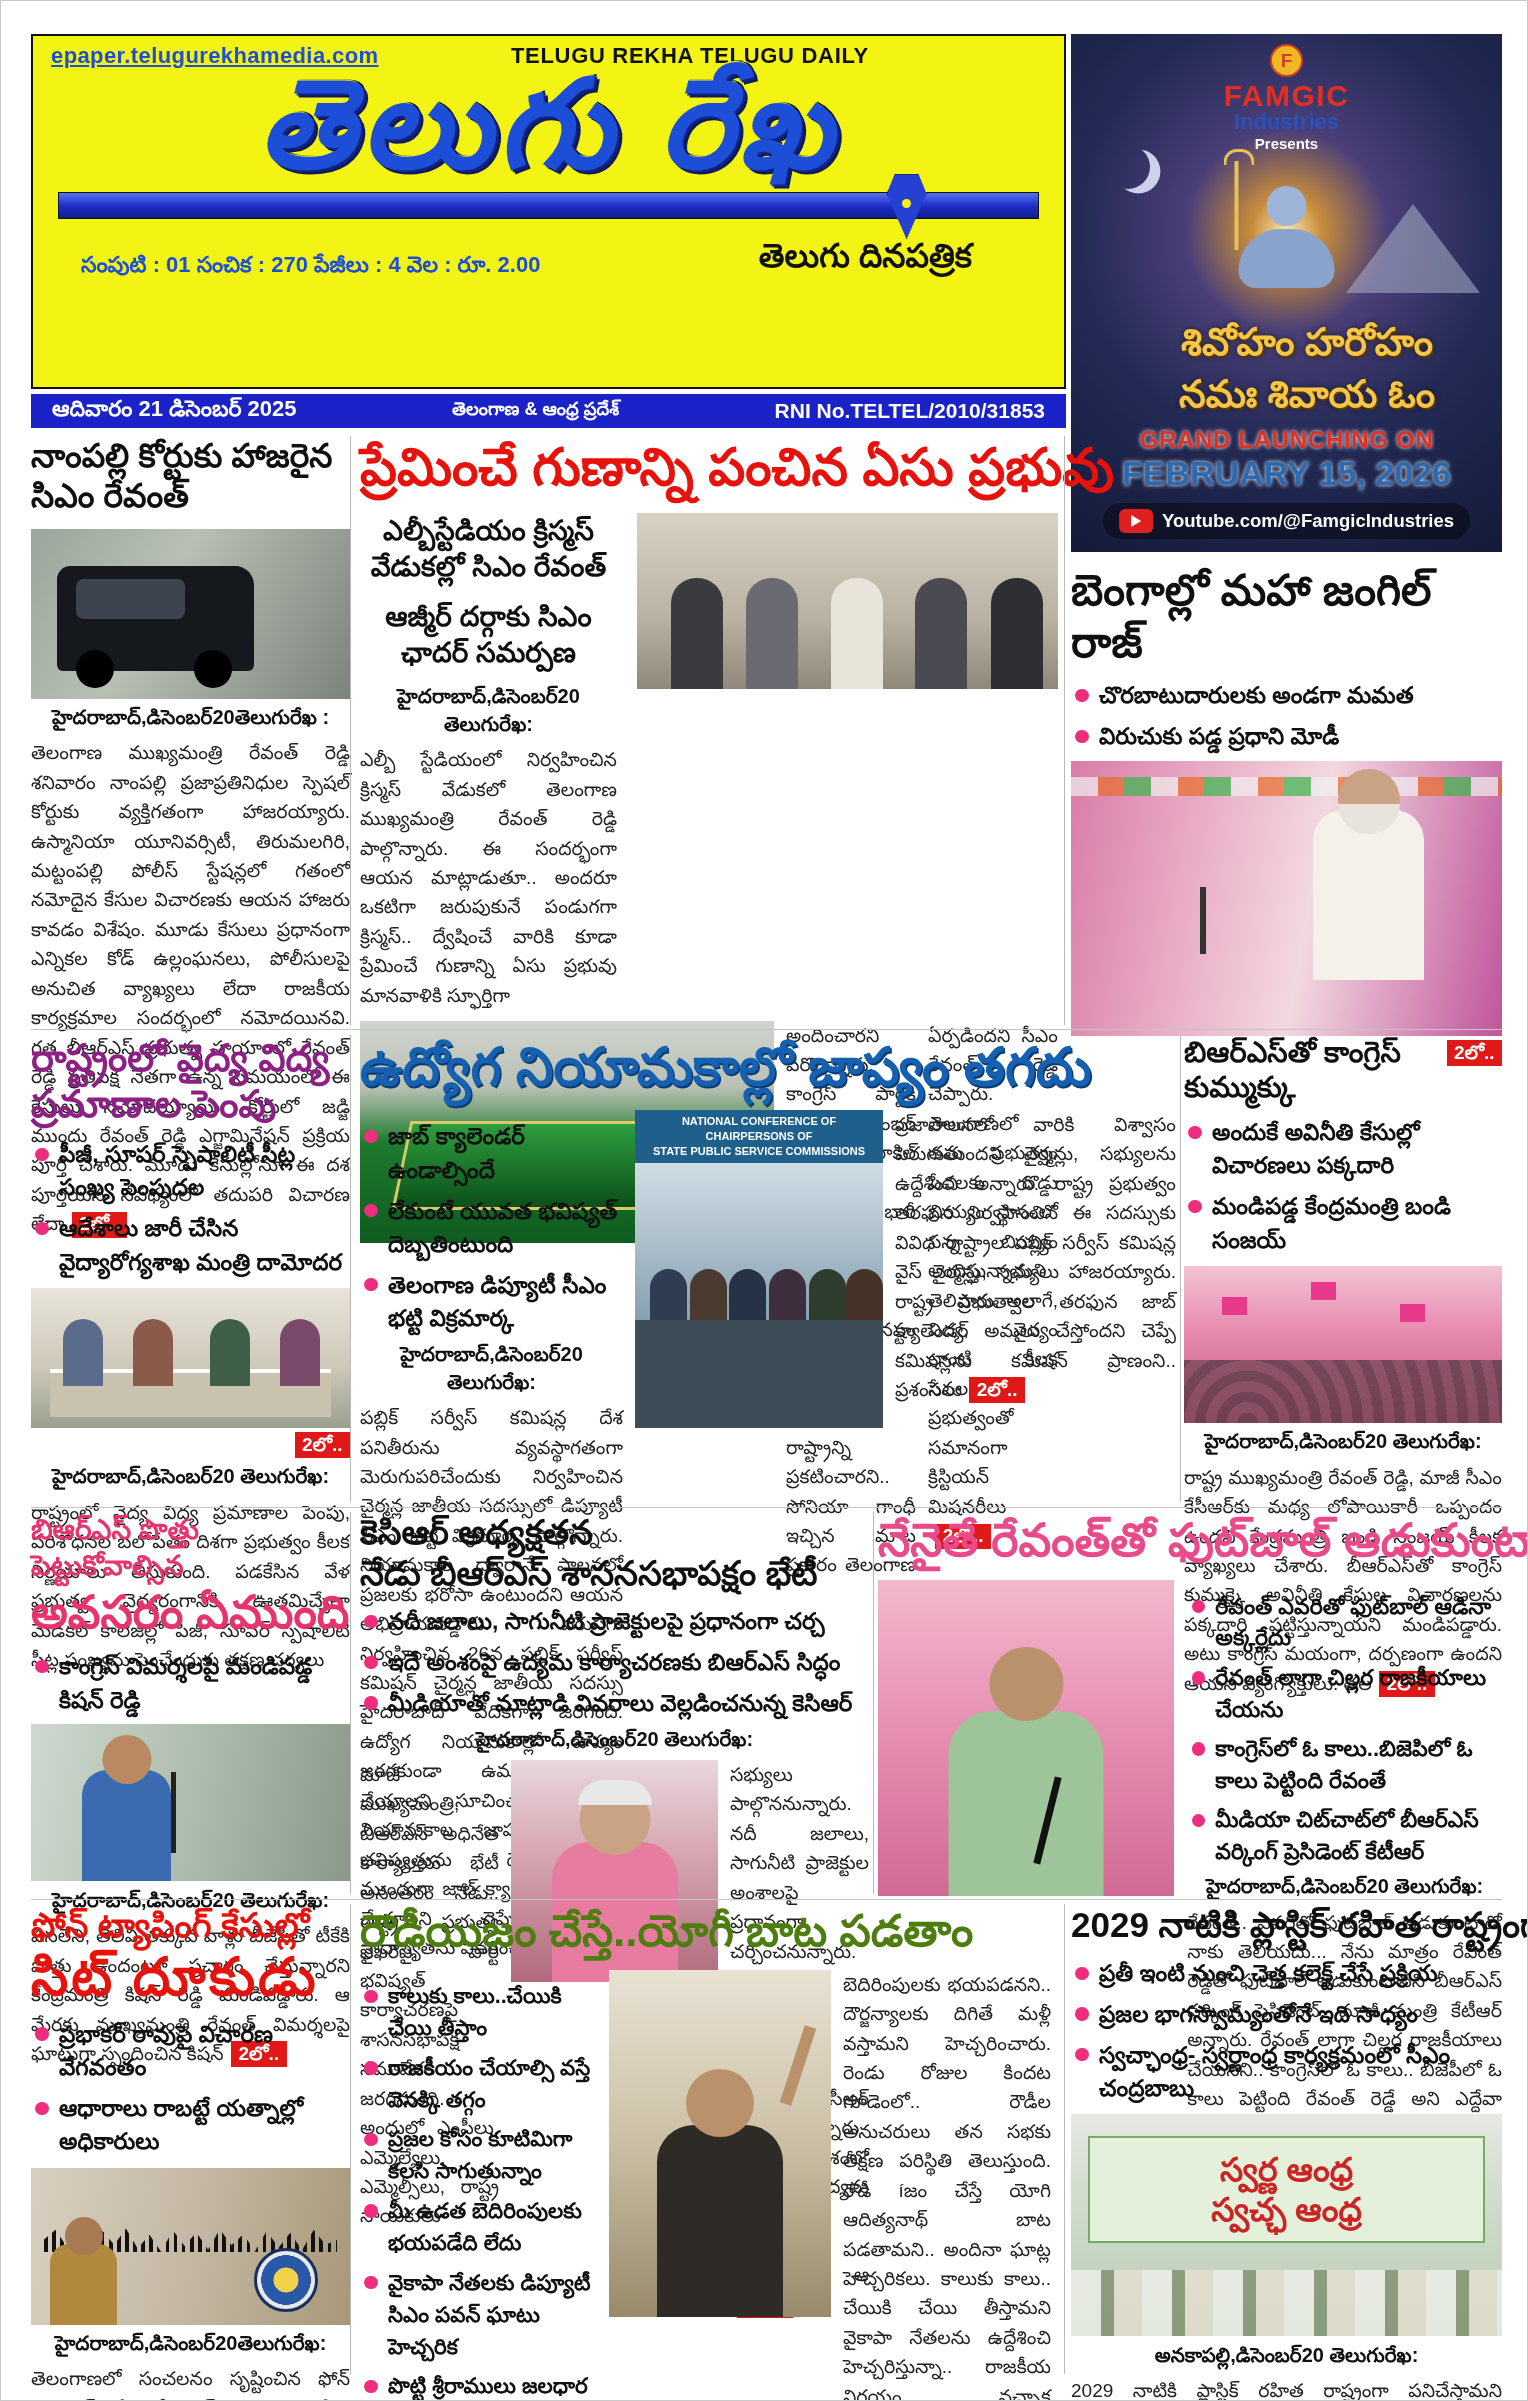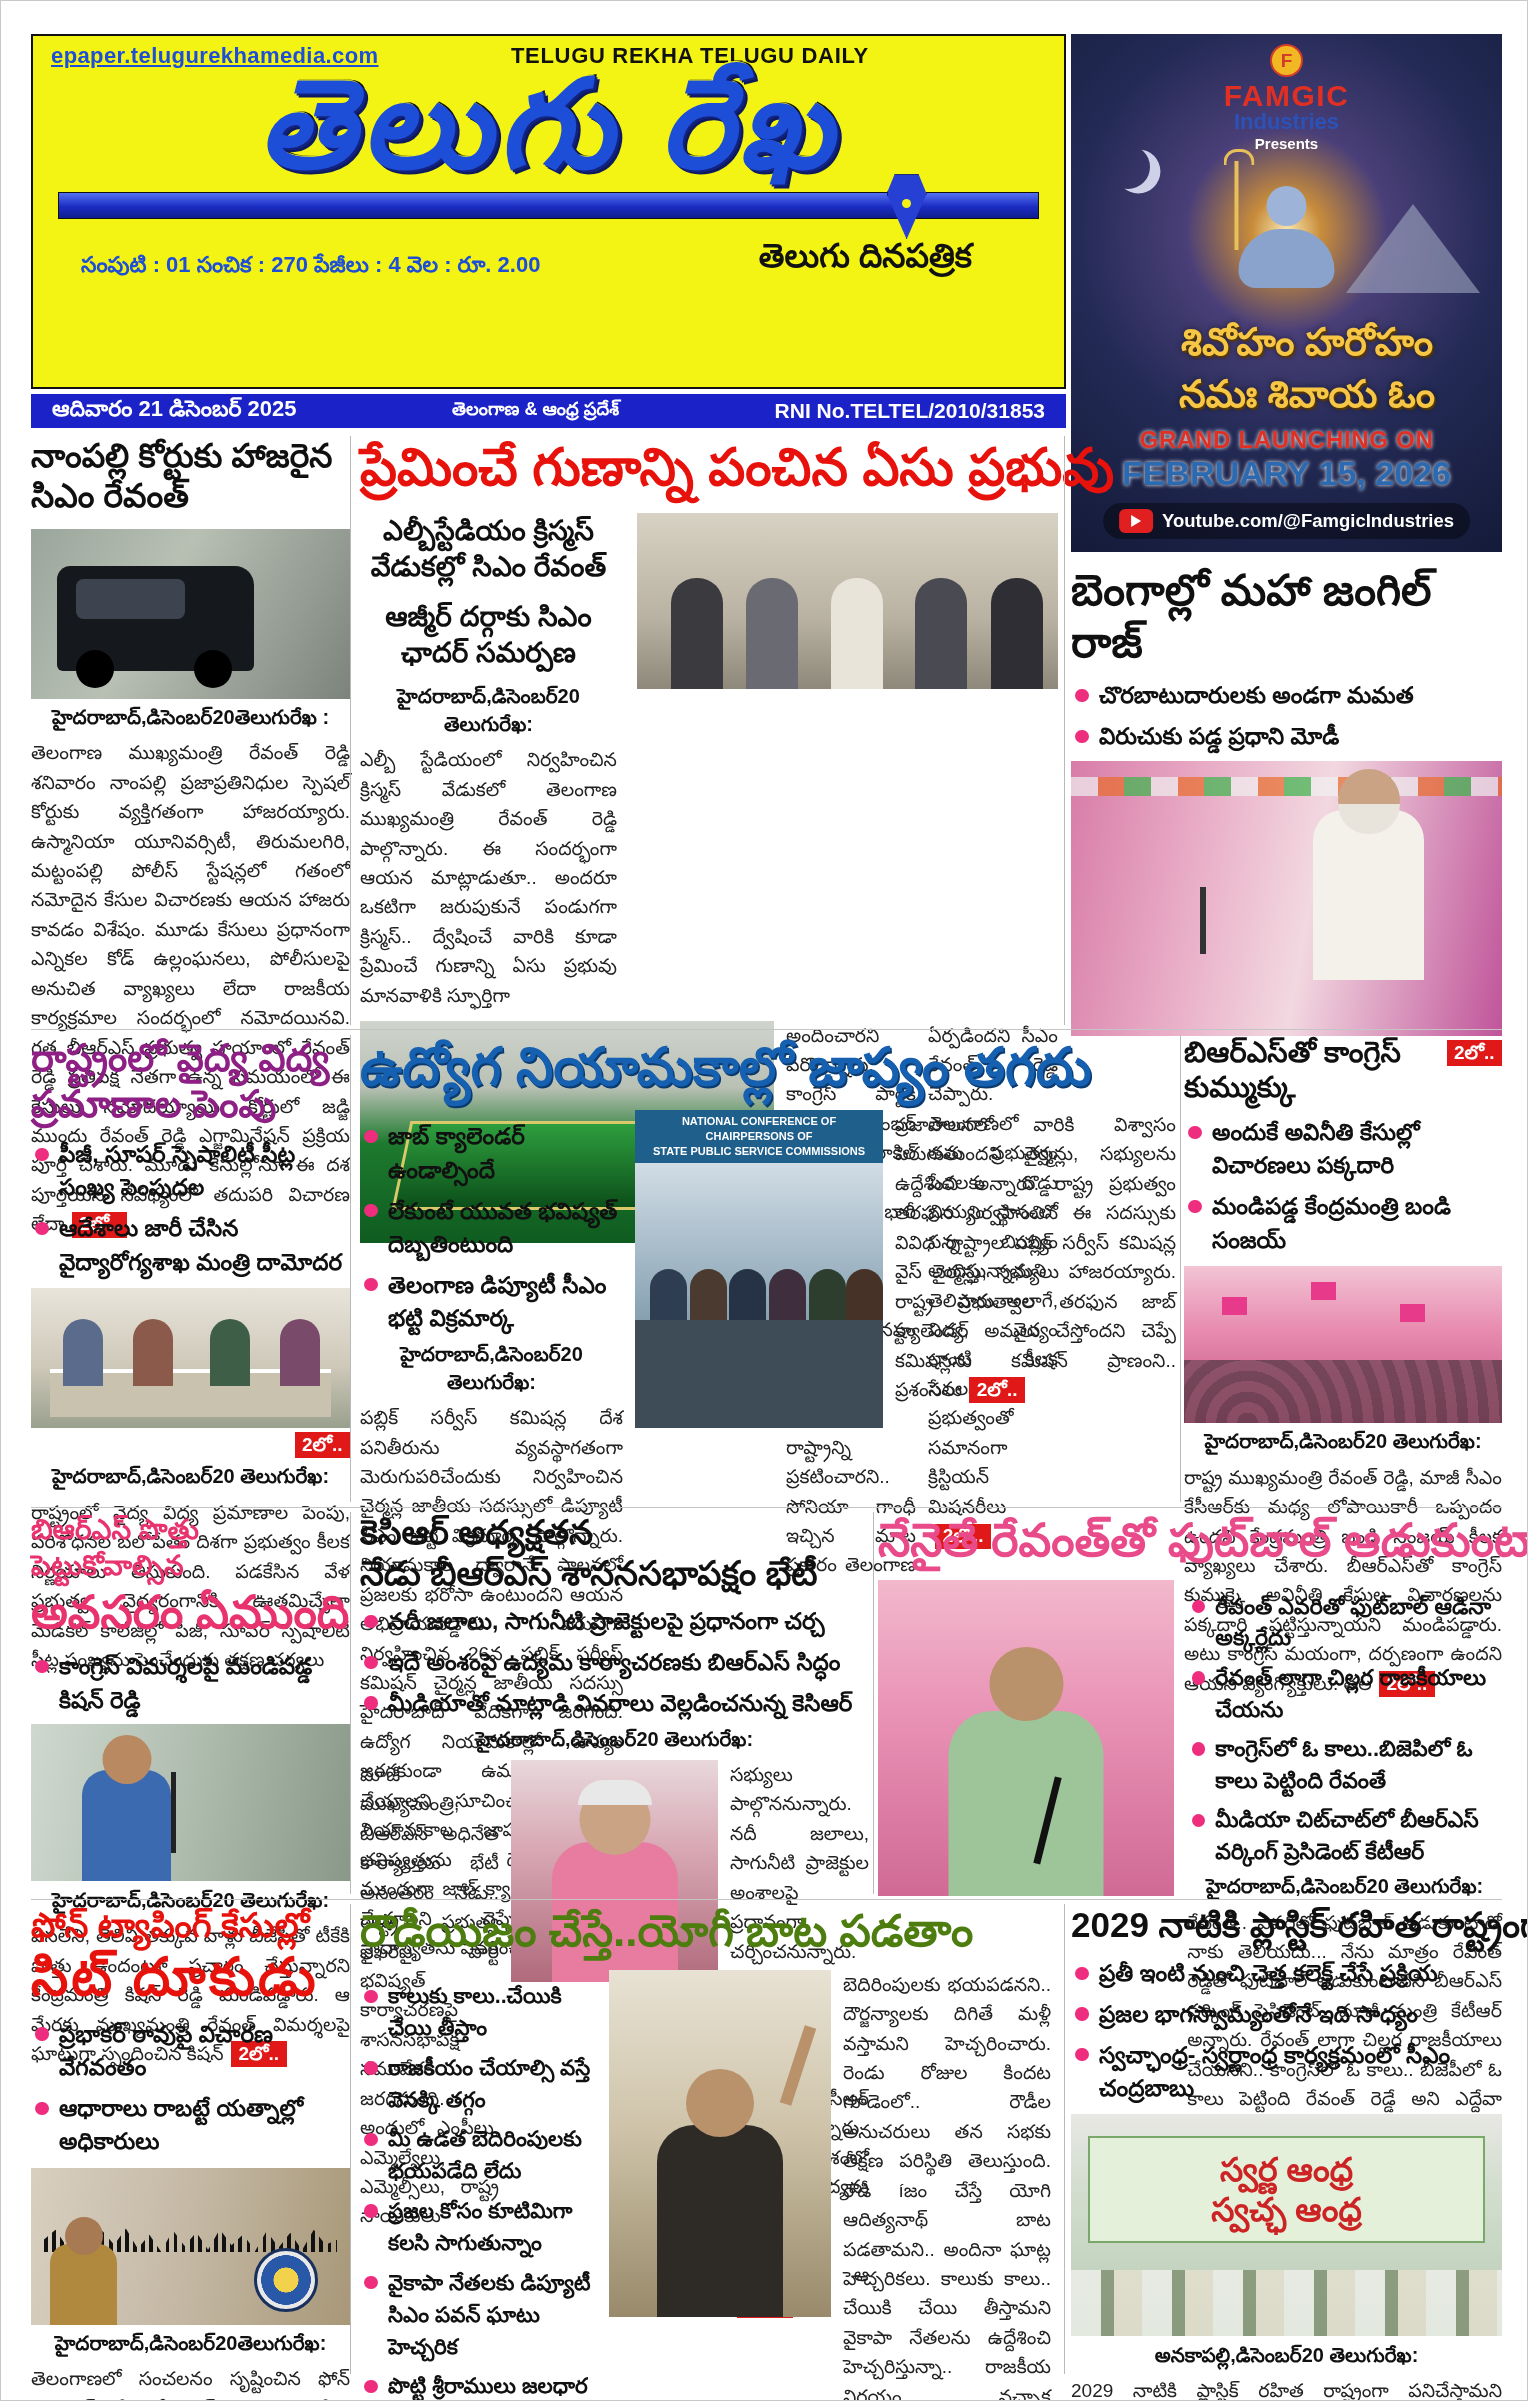--- a/index.html
+++ b/index.html
@@ -415,22 +415,22 @@
     <div class="bodytx"><span>తెలంగాణలో సంచలనం సృష్టించిన ఫోన్ ట్యాపింగ్ కేసులో సిట్ విచారణ వేగం పెంచింది. ఈ కేసులో తెలంగాణ ఇంటెలిజెన్స్ మాజీ చీఫ్ ప్రభాకర్ రావుపై విచారణ వేగవంతం కాగా, అధికారులు ఆధారాలు రాబట్టే యత్నాల్లో ఉన్నారు. కొత్త ప్రశ్నల పర్వం ఖండన స</span></div>
   </div>
 
   <div class="art art-yogi">
     <div class="hl">రౌడీయిజం చేస్తే..యోగీ బాట పడతాం</div>
     <div class="yogi-row">
       <div class="yogi-left">
         <ul class="bullets">
           <li>కాలుకు కాలు..చేయికి చేయి తీస్తాం</li>
           <li>రాజకీయం చేయాల్సి వస్తే వెనక్కి తగ్గం</li>
+          <li>ప్రజల కోసం కూటిమిగా కలసి సాగుతున్నాం</li>
           <li>మీ ఉడత బెదిరింపులకు భయపడేది లేదు</li>
-          <li>ప్రజల కోసం కూటిమిగా కలసి సాగుతున్నాం</li>
           <li>వైకాపా నేతలకు డిప్యూటీ సిఎం పవన్ ఘాటు హెచ్చరిక</li>
           <li>పొట్టి శ్రీరాములు జలధార పథకానికి పెరవలిలో శ్రీకారం</li>
         </ul>
 
       </div>
       <div class="photo ph-pawan">
         <div class="pk"></div>
           <div class="arm"></div>
       </div>
       <div class="yogi-right">

